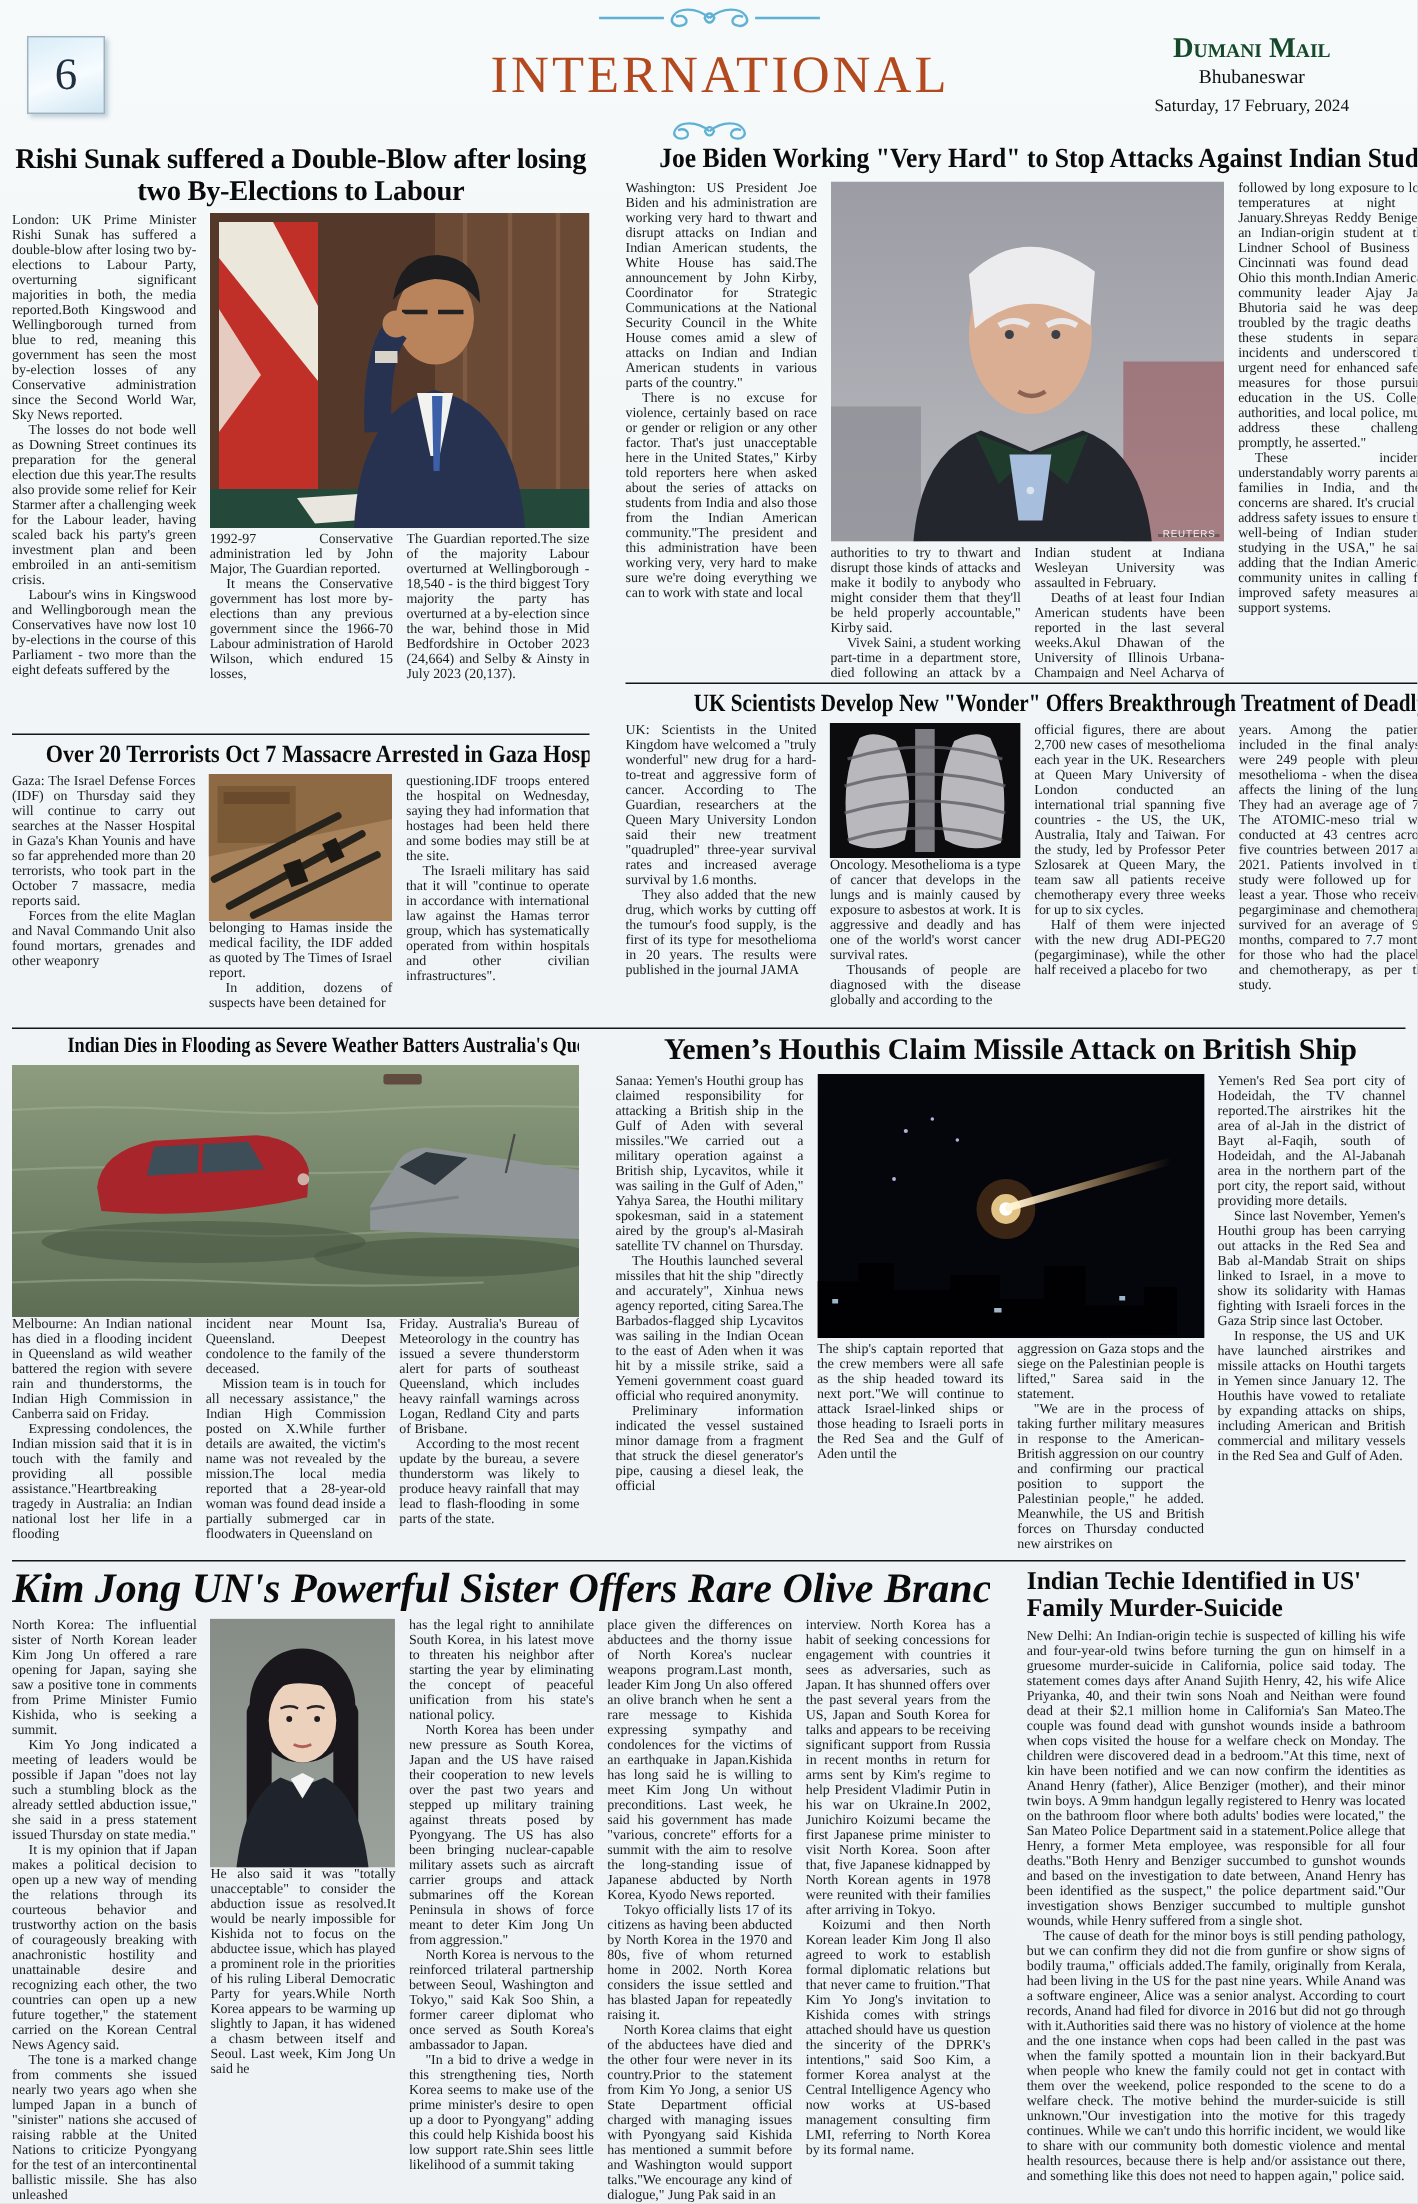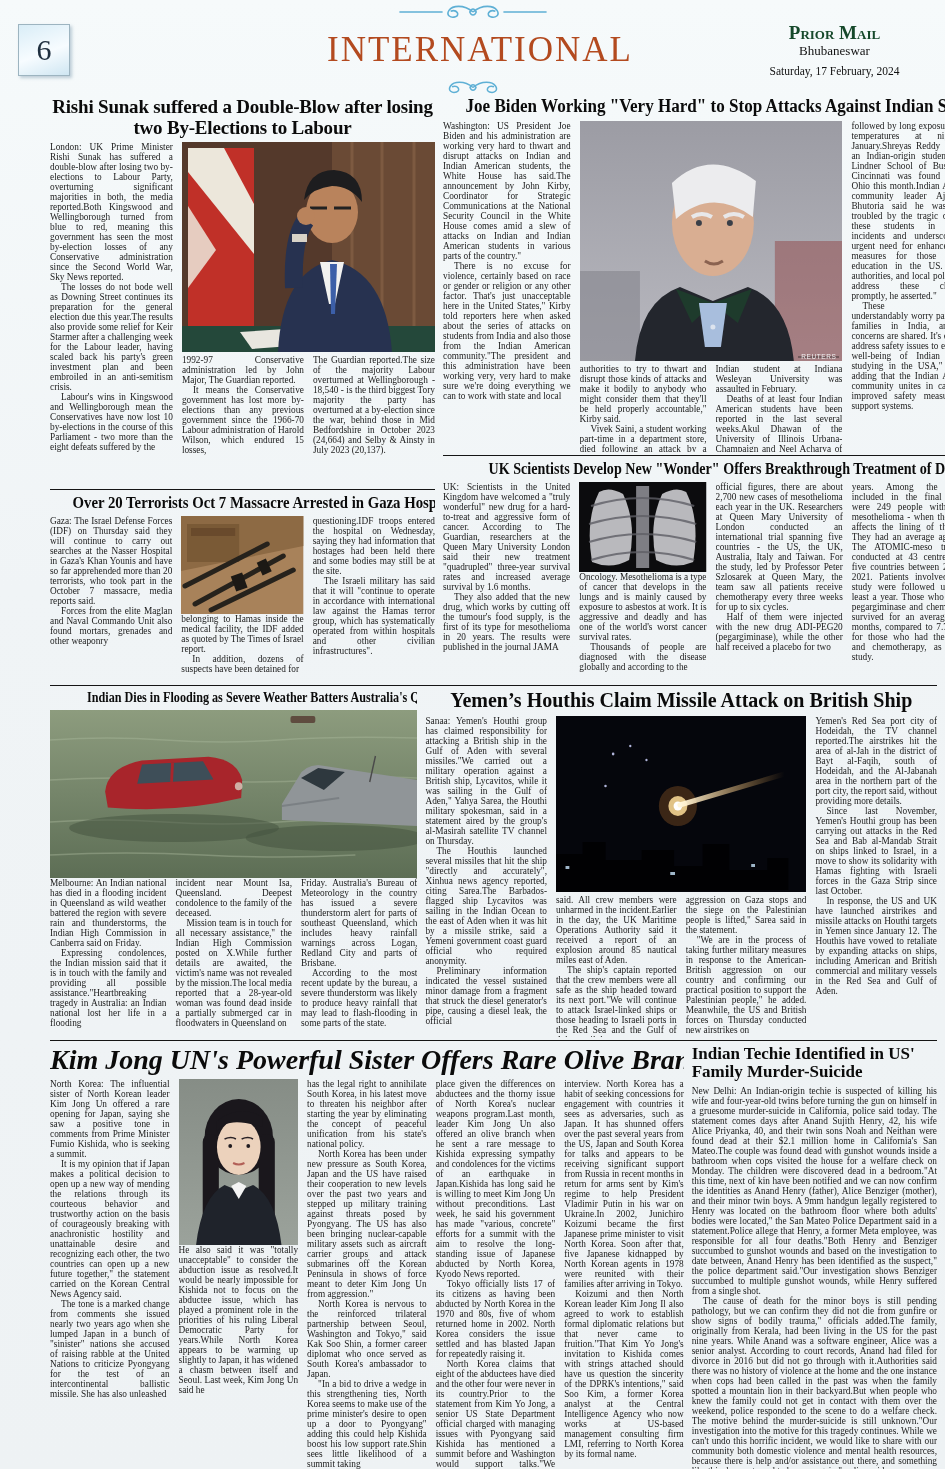--- a/index.html
+++ b/index.html
@@ -20,21 +20,21 @@
   .section-title {
     position:absolute; left:15px; right:0; text-align:center; margin:0;
     font-size:35px; font-weight:400; letter-spacing:2px; color:#b34a1f;
     font-family:"Liberation Serif", serif;
   }
   .masthead { margin-left:auto; text-align:center; min-width:185px; z-index:2; }
   .paper-name { font-variant:small-caps; font-weight:700; font-size:19px; color:#16492b; line-height:1; }
   .paper-city { font-size:13px; color:#111; margin-top:1px; }
   .paper-date { font-size:11.5px; color:#111; margin-top:6px; }
   main { display:block; }
-  .row { display:flex; gap:8px;margin-left:42px; }
+  .row { display:flex; gap:24px; }
   .colstack { display:flex; flex-direction:column; }
   .colL { width:385px; }
   .colR { width:536px; }
   section.art { overflow:hidden; box-sizing:border-box; }
   .rt { border-top:1.4px solid #151515; padding-top:3px; margin-top:3px; }
   .hl { font-weight:700; text-align:center; margin:1px 0 4px 0; color:#0b0b0b; line-height:1.08; }
   .hl .fit { display:inline-block; white-space:nowrap; transform-origin:center center; }
   .sunak  { height:390px; }   .sunak .hl  { font-size:19px; letter-spacing:-0.2px; }
   .gaza   { height:193px; }   .gaza .hl   { font-size:16.5px; }
   .biden  { height:356px; }   .biden .hl  { font-size:18.5px; }
@@ -82,21 +82,21 @@
         </g>
       </svg>
   </div>
 
   <header>
     <div class="pagenum-box">
       <span>6</span>
     </div>
     <h1 class="section-title">INTERNATIONAL</h1>
     <div class="masthead">
-      <div class="paper-name">Prior Mail</div>
+      <div class="paper-name">Dumani Mail</div>
       <div class="paper-city">Bhubaneswar</div>
       <div class="paper-date">Saturday, 17 February, 2024</div>
     </div>
   </header>
 
   <div class="ornament">
     <svg width="150" height="15" viewBox="0 0 200 20">
         <g fill="none" stroke="#5fb0d5" stroke-width="2">
           <path d="M100 10 C88 0 74 2 70 8 C66 14 72 18 78 16 C84 14 80 6 72 9"></path>
           <path d="M100 10 C112 0 126 2 130 8 C134 14 128 18 122 16 C116 14 120 6 128 9"></path>
@@ -378,21 +378,20 @@
                 <path d="M0 176 V138 h28 v-12 h24 v18 h38 v-10 h34 v16 h30 v-22 h28 v26 h40 v-12 h22 v32 Z" fill="#010103"></path>
                 <g fill="#9fb6c9">
                     <rect x="10" y="150" width="4" height="3"></rect>
                     <rect x="120" y="156" width="5" height="3"></rect>
                     <rect x="205" y="148" width="4" height="3"></rect>
                   </g>
               </svg>
             </figure>
             <div class="cols">
               <div class="tcol paras cont">
-                  <p>said. All crew members were unharmed in the incident.Earlier in the day, the UK Maritime Operations Authority said it received a report of an explosion around 85 nautical miles east of Aden.</p>
                   <p>The ship's captain reported that the crew members were all safe as the ship headed toward its next port."We will continue to attack Israel-linked ships or those heading to Israeli ports in the Red Sea and the Gulf of Aden until the</p>
                 </div>
               <div class="tcol paras cont">
                   <p>aggression on Gaza stops and the siege on the Palestinian people is lifted," Sarea said in the statement.</p>
                   <p>"We are in the process of taking further military measures in response to the American-British aggression on our country and confirming our practical position to support the Palestinian people," he added. Meanwhile, the US and British forces on Thursday conducted new airstrikes on</p>
                 </div>
             </div>
           </div>
           <div class="tcol paras cont">
               <p>Yemen's Red Sea port city of Hodeidah, the TV channel reported.The airstrikes hit the area of al-Jah in the district of Bayt al-Faqih, south of Hodeidah, and the Al-Jabanah area in the northern part of the port city, the report said, without providing more details.</p>
@@ -405,20 +404,21 @@
     </div>
 
     <div class="row row3 rt">
 
       <section class="art kim">
         <h2 class="hl"><span class="fit">Kim Jong UN's Powerful Sister Offers Rare Olive Branch to Japan</span></h2>
         <div class="cols">
           <div class="tcol">
             <p class="p0"><b class="dl">North Korea:</b><span> The influential sister of North Korean leader Kim Jong Un offered a rare opening for Japan, saying she saw a positive tone in comments from Prime Minister Fumio Kishida, who is seeking a summit.</span></p>
             <div class="paras">
+                <p>Kim Yo Jong indicated a meeting of leaders would be possible if Japan "does not lay such a stumbling block as the already settled abduction issue," she said in a press statement issued Thursday on state media."</p>
                 <p>It is my opinion that if Japan makes a political decision to open up a new way of mending the relations through its courteous behavior and trustworthy action on the basis of courageously breaking with anachronistic hostility and unattainable desire and recognizing each other, the two countries can open up a new future together," the statement carried on the Korean Central News Agency said.</p>
                 <p>The tone is a marked change from comments she issued nearly two years ago when she lumped Japan in a bunch of "sinister" nations she accused of raising rabble at the United Nations to criticize Pyongyang for the test of an intercontinental ballistic missile. She has also unleashed</p>
               </div>
           </div>
           <div class="tcol">
             <figure class="photo ph-kim">
               <svg viewBox="0 0 126 166" preserveAspectRatio="none">
                 <defs>
                   <linearGradient id="kbg" x1="0" y1="0" x2="0" y2="1">
                     <stop offset="0" stop-color="#868d86"></stop>

